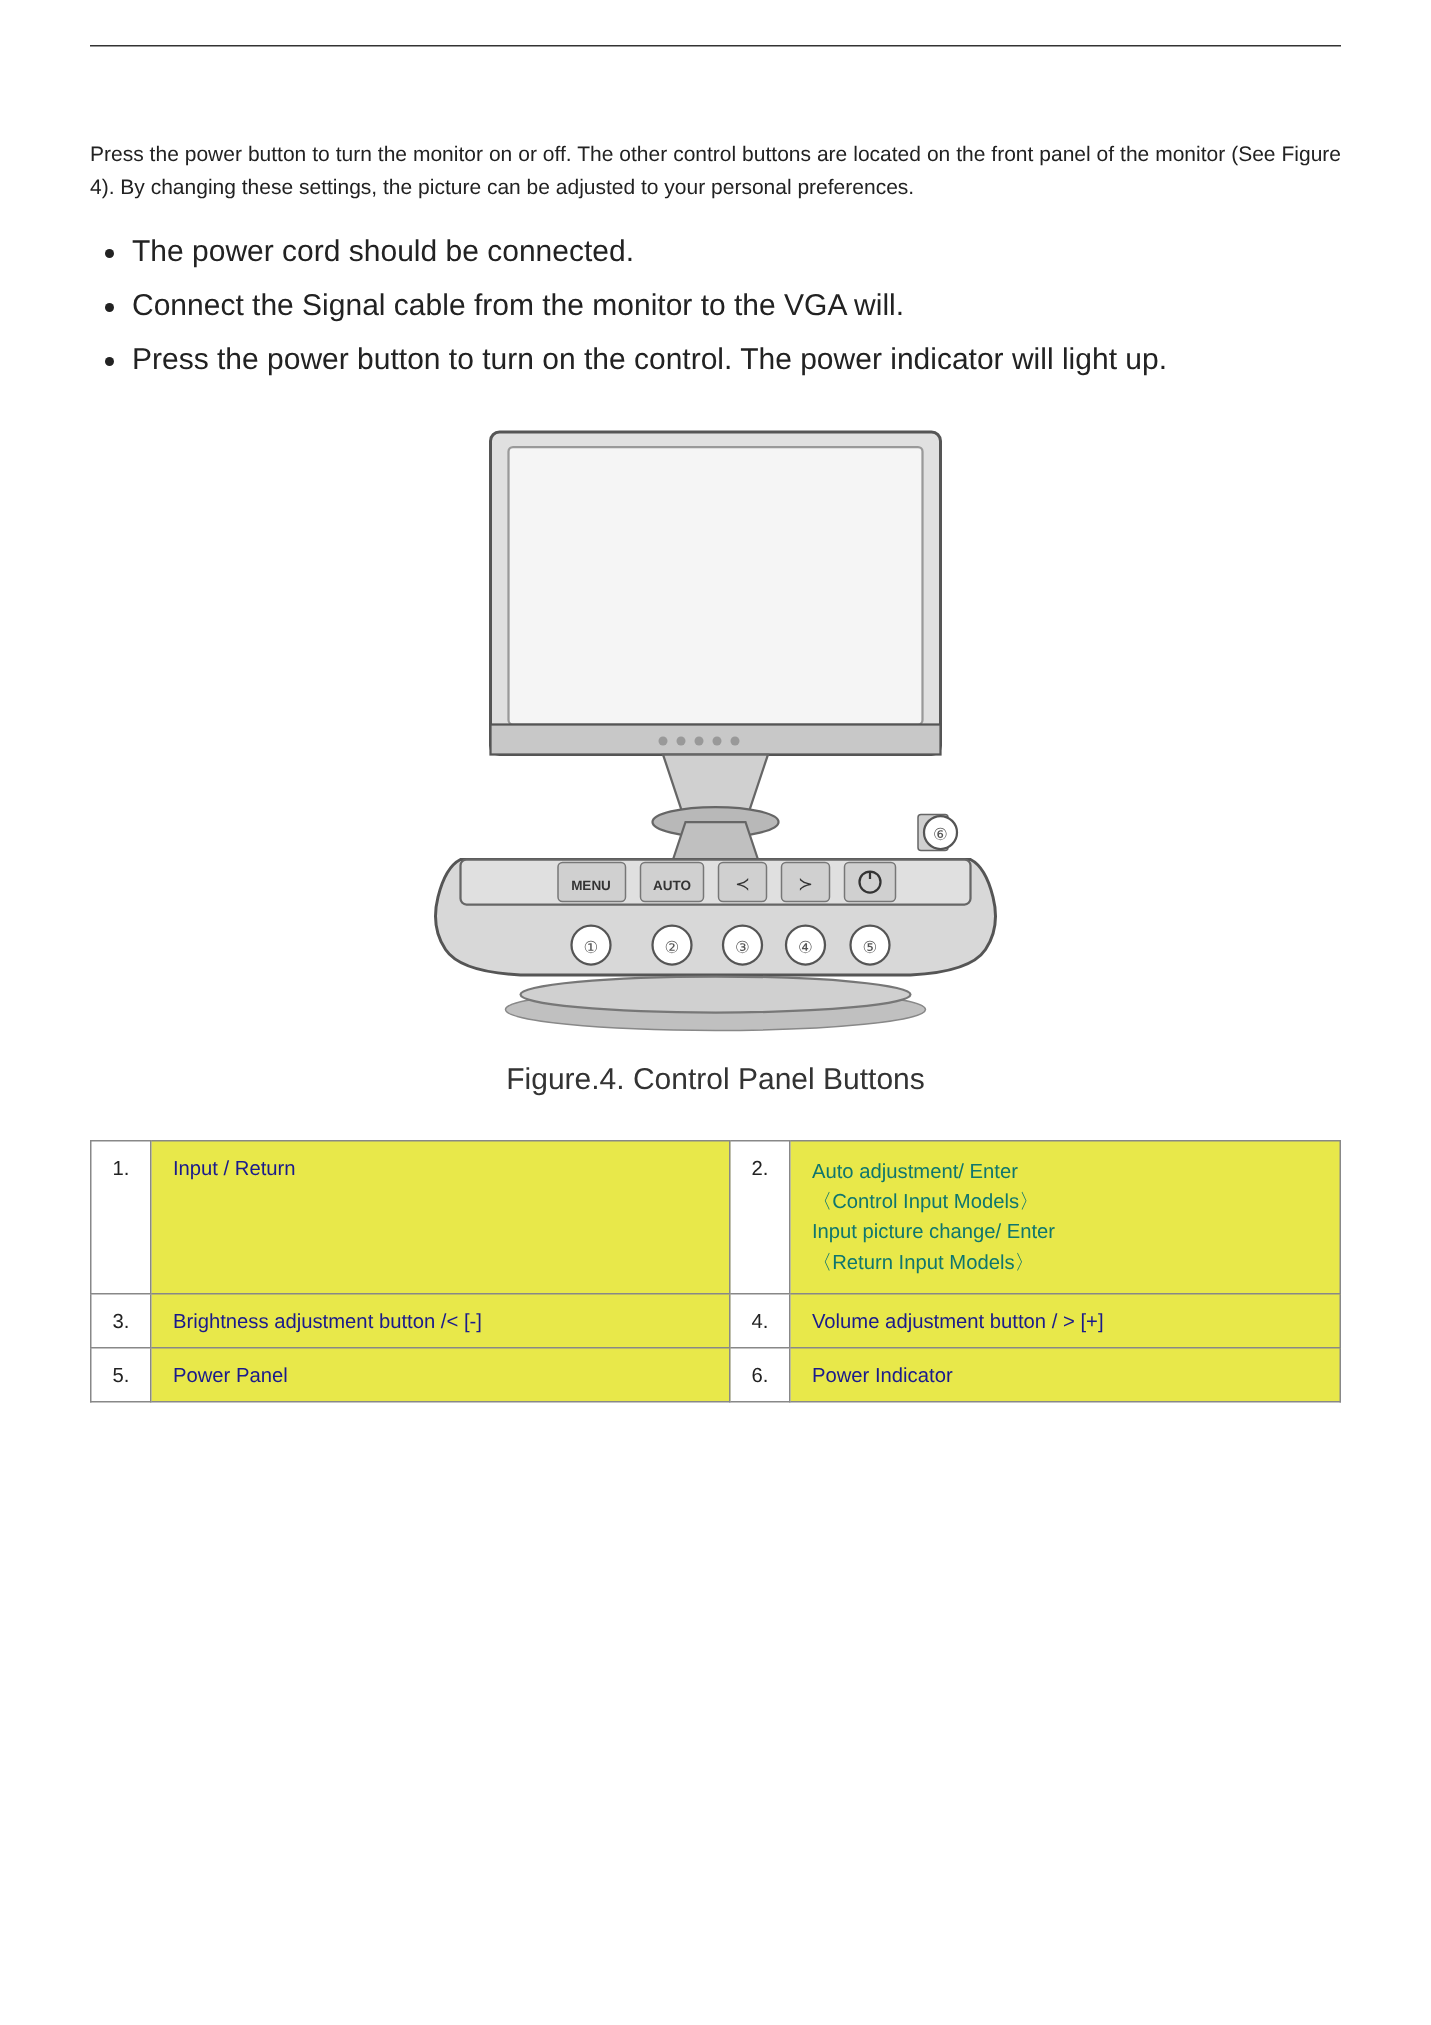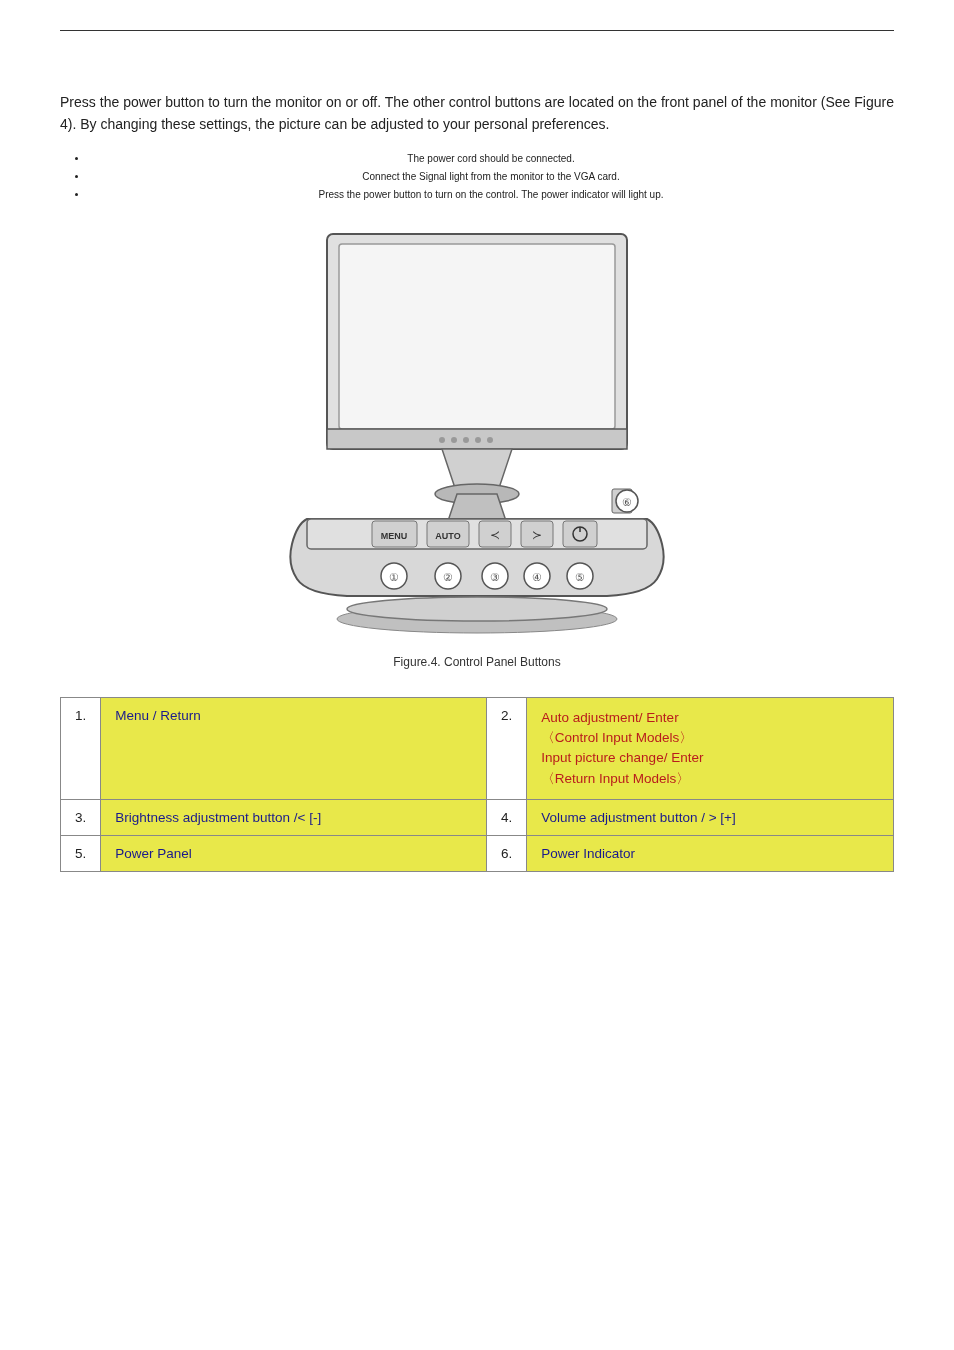--- a/index.html
+++ b/index.html
@@ -34,41 +34,40 @@
       text-align: justify;
     }
 
     .bullet-list {
       list-style: disc;
       padding-left: 28px;
       margin-bottom: 20px;
     }
 
     .bullet-list li {
-      font-size: 10px;
+      font-size: 20px;
       line-height: 1.8;
-      text-align: center;
     }
 
     .figure-container {
       display: flex;
       flex-direction: column;
       align-items: center;
       margin: 18px 0 10px 0;
     }
 
     
     .monitor-svg-wrap {
       width: 420px;
       margin: 0 auto;
     }
 
     .figure-caption {
       text-align: center;
-      font-size: 12px;
+      font-size: 20px;
       margin-top: 8px;
       margin-bottom: 18px;
       color: #333;
     }
 
     
     .control-table {
       width: 100%;
       border-collapse: collapse;
       margin-top: 6px;
@@ -91,37 +90,37 @@
 
     .cell-label {
       background: #e8e84a;
       color: #1a1a8c;
       font-weight: normal;
       vertical-align: middle;
     }
 
     .cell-label-multi {
       background: #e8e84a;
-      color: #b91c1c;
+      color: #0f766e;
       font-weight: normal;
       line-height: 1.5;
     }
   </style>
 </head>
 <body>
 
 <div class="page-container">
 
   <hr class="top-rule">
 
   <p class="intro-text">Press the power button to turn the monitor on or off. The other control buttons are located on the front panel of the monitor (See Figure 4). By changing these settings, the picture can be adjusted to your personal preferences.</p>
 
   <ul class="bullet-list">
     <li>The power cord should be connected.</li>
-    <li>Connect the Signal light from the monitor to the VGA card.</li>
+    <li>Connect the Signal cable from the monitor to the VGA will.</li>
     <li>Press the power button to turn on the control. The power indicator will light up.</li>
   </ul>
 
   <div class="figure-container">
     <div class="monitor-svg-wrap">
       
       <svg width="420" height="420" viewBox="0 0 420 420" xmlns="http://www.w3.org/2000/svg">
 
         <rect x="60" y="10" width="300" height="215" rx="6" ry="6" fill="#e0e0e0" stroke="#555" stroke-width="2"></rect>
 
@@ -188,21 +187,21 @@
     </div>
 
     <p class="figure-caption">Figure.4. Control Panel Buttons</p>
   </div>
 
   <table class="control-table">
     <tbody>
 
       <tr>
         <td class="cell-num">1.</td>
-        <td class="cell-label">Menu / Return</td>
+        <td class="cell-label">Input / Return</td>
         <td class="cell-num">2.</td>
         <td class="cell-label-multi">
           <span>Auto adjustment/ Enter</span><br>
           <span>〈Control Input Models〉</span><br>
           <span>Input picture change/ Enter</span><br>
           <span>〈Return Input Models〉</span>
         </td>
       </tr>
 
       <tr>

